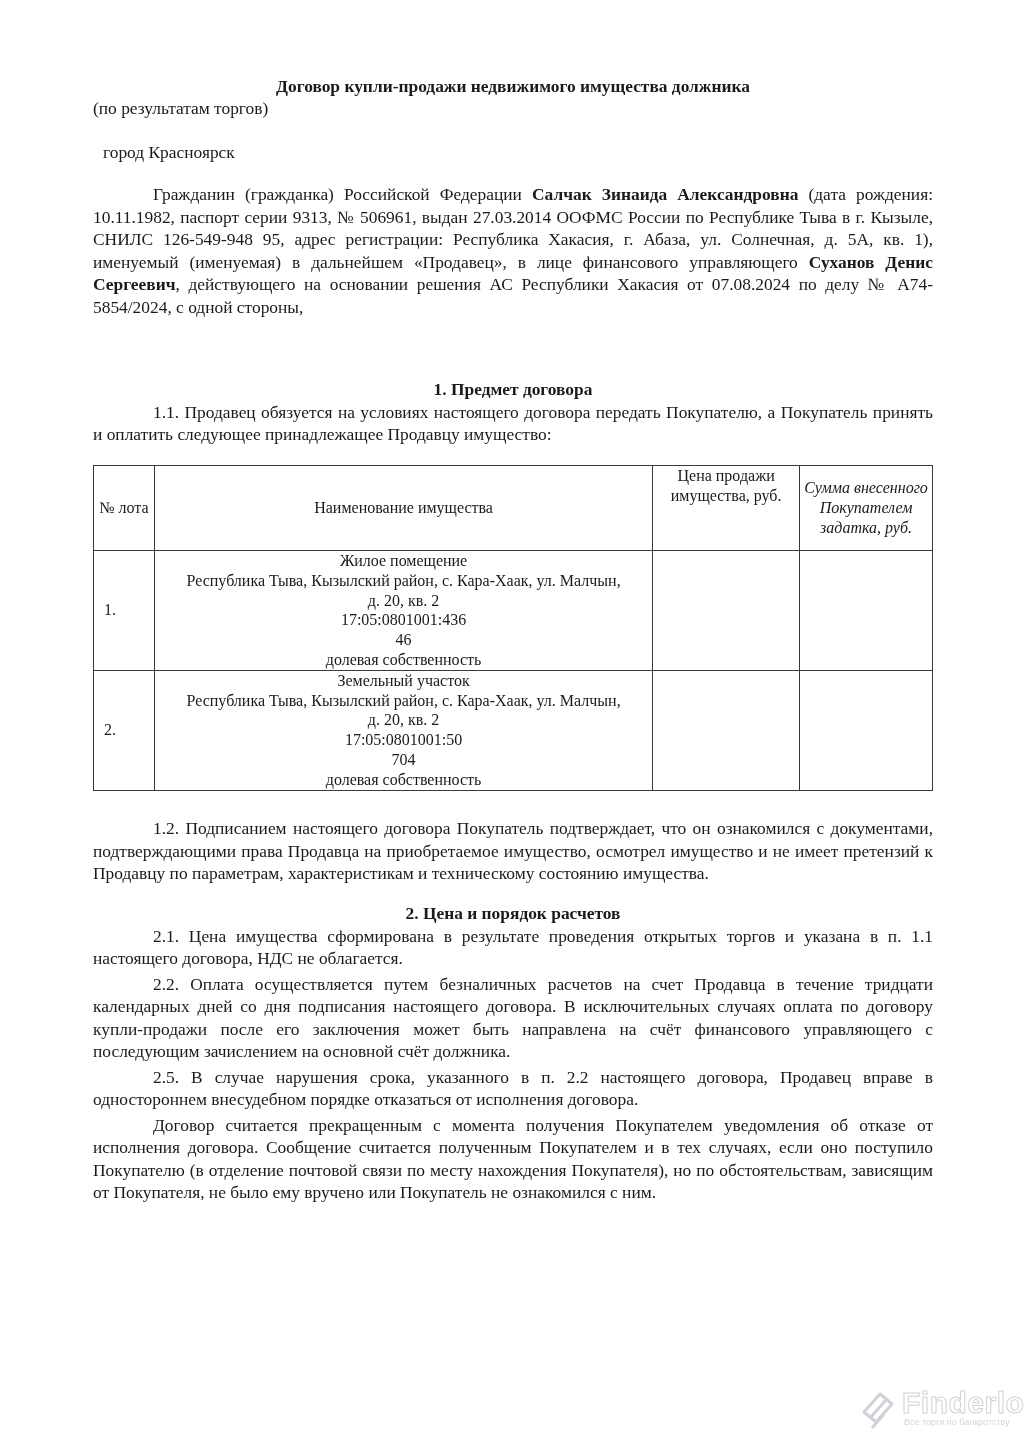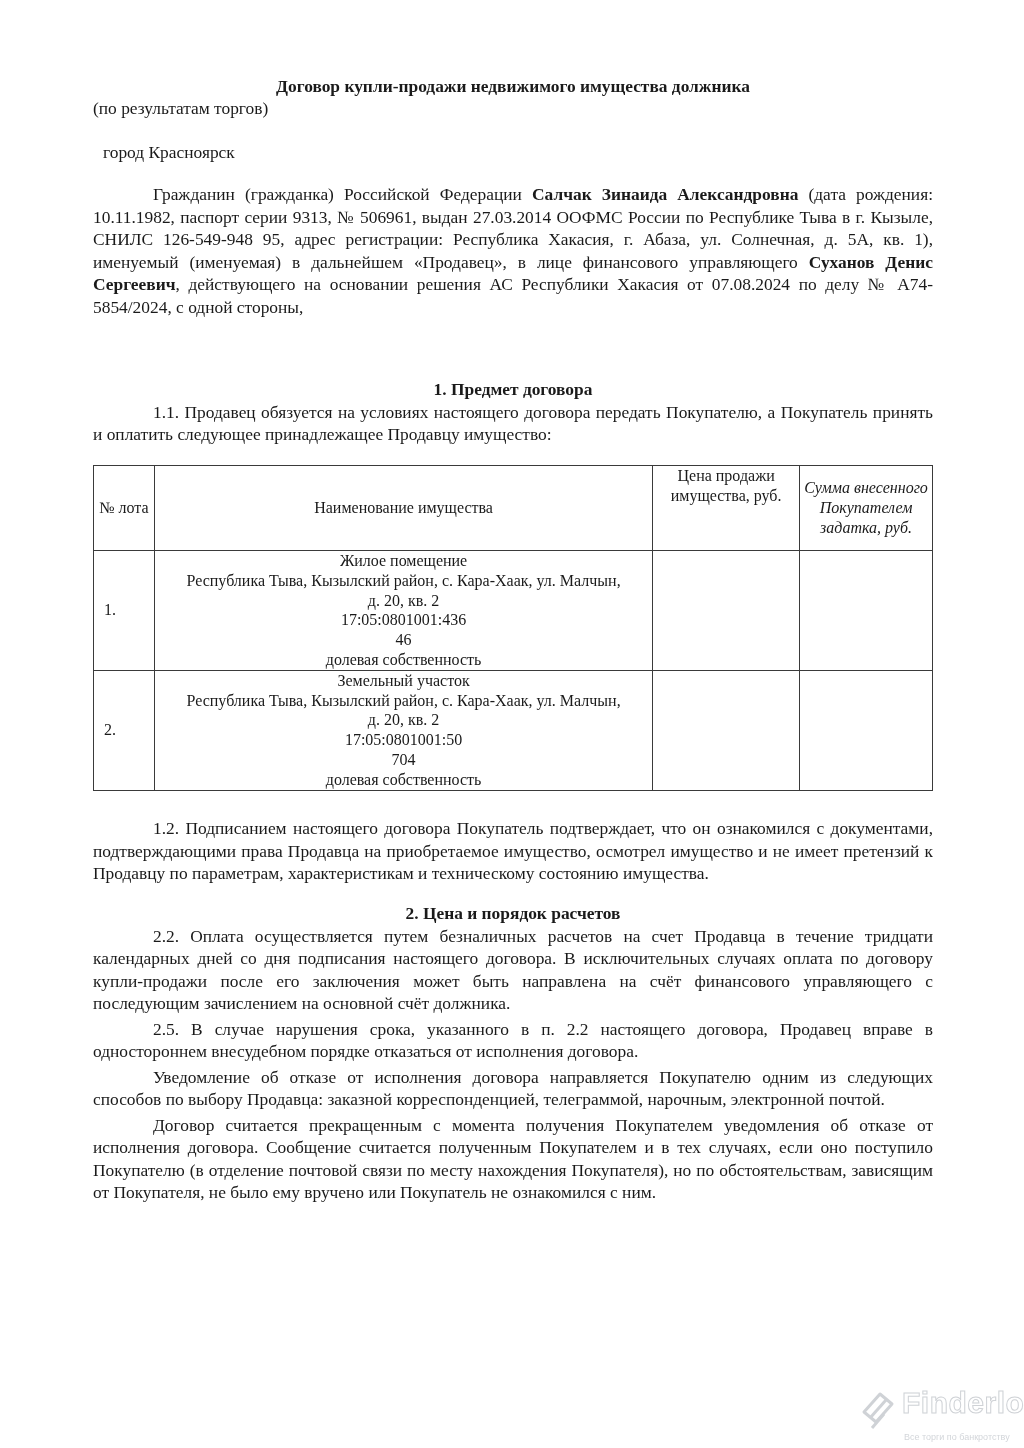--- a/index.html
+++ b/index.html
@@ -31,21 +31,21 @@
   .col-desc { width: 490px; }
   .col-price { width: 138px; }
   .col-dep { width: 124px; font-style: italic; }
   .watermark {
     position: absolute; left: 858px; top: 1384px; width: 160px; height: 56px;
     color: #d8dadd; font-family: "Liberation Sans", sans-serif;
   }
   .wm-logo { position: absolute; left: 0; top: 4px; width: 40px; height: 44px; }
   .wm-name { position: absolute; left: 44px; top: 4px; font-size: 30px; line-height: 30px; font-weight: bold; letter-spacing: 0.5px;
     -webkit-text-stroke: 1px #cfd2d6; color: #ffffff; }
-  .wm-tag { position: absolute; left: 46px; top: 48px; font-size: 9px; line-height: 10px; color: #d3d6da; white-space: nowrap; }
+  .wm-tag { position: absolute; left: 46px; top: 33px; font-size: 9px; line-height: 10px; color: #d3d6da; white-space: nowrap; }
 </style>
 </head>
 <body>
 
 <div class="page">
 
   <div class="title">Договор купли-продажи недвижимого имущества должника</div>
   <div class="subtitle">(по результатам торгов)</div>
   <div class="city">город Красноярск</div>
 
@@ -96,23 +96,23 @@
       </tr>
     </tbody>
   </table>
 
   <div class="block" style="top:817px;">
     <p class="para indent">1.2. Подписанием настоящего договора Покупатель подтверждает, что он ознакомился с документами, подтверждающими права Продавца на приобретаемое имущество, осмотрел имущество и не имеет претензий к Продавцу по параметрам, характеристикам и техническому состоянию имущества.</p>
   </div>
 
   <div class="block" style="top:902px;">
     <p class="h2">2. Цена и порядок расчетов</p>
+    <p class="para indent" style="margin-bottom:3px;">2.1. Цена имущества сформирована в результате проведения открытых торгов и указана в п. 1.1 настоящего договора, НДС не облагается.</p>
     <p class="para indent" style="margin-bottom:3px;">2.2. Оплата осуществляется путем безналичных расчетов на счет Продавца в течение тридцати календарных дней со дня подписания настоящего договора. В исключительных случаях оплата по договору купли-продажи после его заключения может быть направлена на счёт финансового управляющего с последующим зачислением на основной счёт должника.</p>
     <p class="para indent" style="margin-bottom:3px;">2.5. В случае нарушения срока, указанного в п. 2.2 настоящего договора, Продавец вправе в одностороннем внесудебном порядке отказаться от исполнения договора.</p>
-    <p class="para indent" style="margin-bottom:3px;">Уведомление об отказе от исполнения договора направляется Покупателю одним из следующих способов по выбору Продавца: заказной корреспонденцией, телеграммой, нарочным, электронной почтой.</p>
     <p class="para indent">Договор считается прекращенным с момента получения Покупателем уведомления об отказе от исполнения договора. Сообщение считается полученным Покупателем и в тех случаях, если оно поступило Покупателю (в отделение почтовой связи по месту нахождения Покупателя), но по обстоятельствам, зависящим от Покупателя, не было ему вручено или Покупатель не ознакомился с ним.</p>
   </div>
 </div>
 
 <div class="watermark">
   <svg class="wm-logo" viewBox="0 0 40 44">
     <g fill="none" stroke="#cfd2d6" stroke-width="3" stroke-linejoin="round">
       <path d="M6 24 L22 6 L34 16 L18 34 Z"></path>
       <path d="M12 30 L28 12"></path>
       <path d="M14 40 L26 26"></path>

